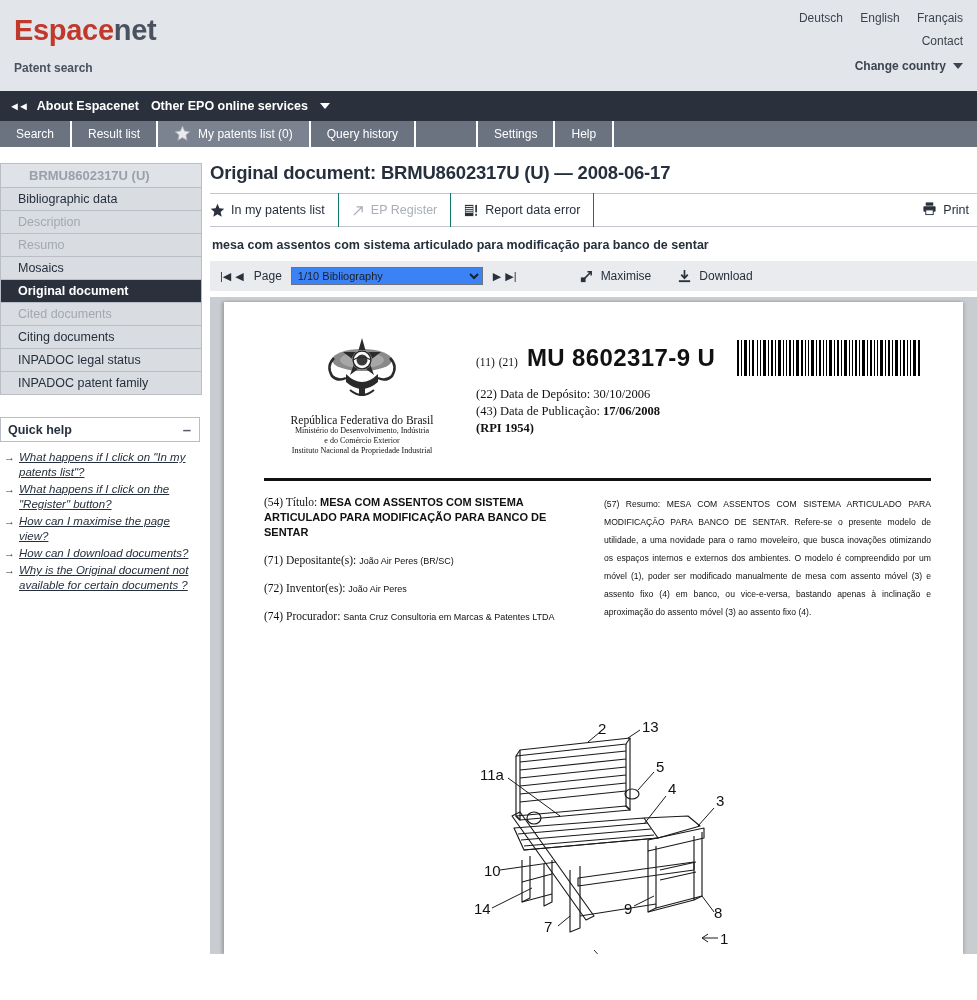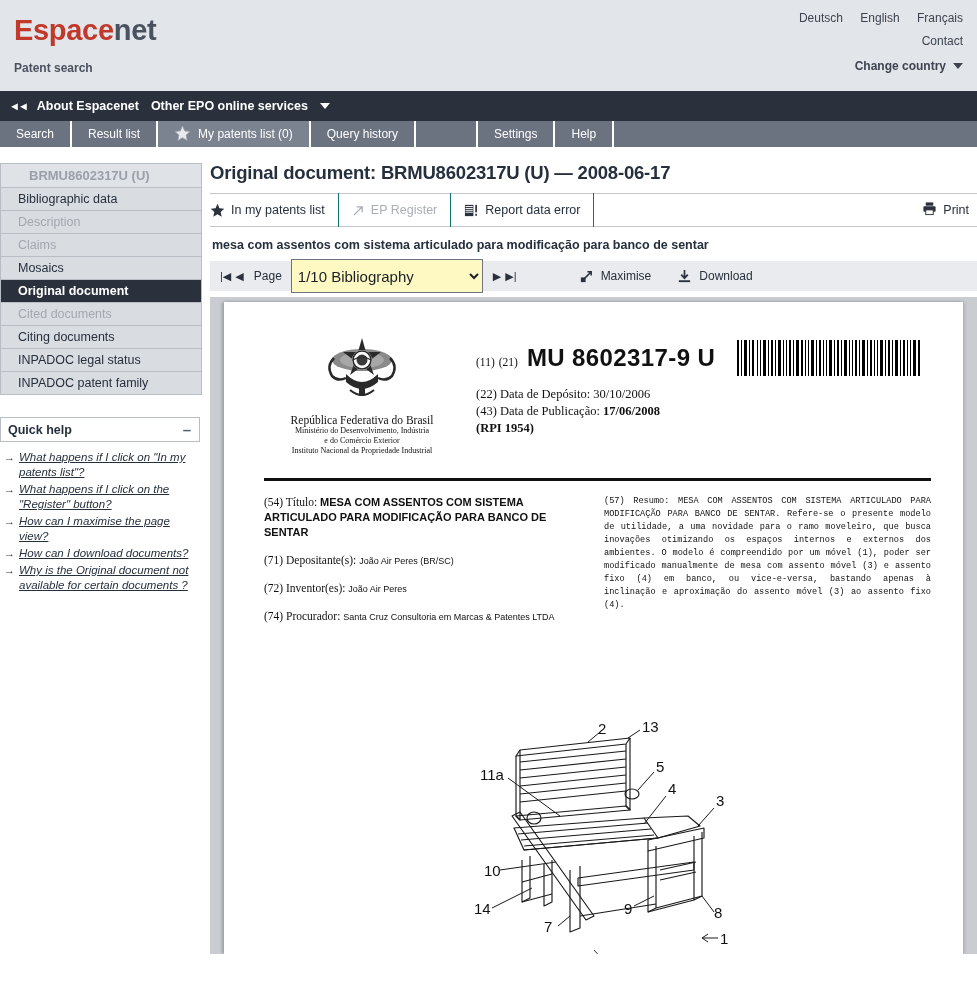--- a/index.html
+++ b/index.html
@@ -252,25 +252,25 @@
     display: flex;
     align-items: center;
     font-size: 12px;
     color: #26303d;
     padding-left: 10px;
   }
   .nav-ic { cursor: pointer; color: #2b313c; font-size: 11px; margin-right: 4px; }
   .pagebar .lbl { margin: 0 9px 0 6px; }
   .page-select {
     width: 192px;
-    height: 34px;
-    font-size: 15px;
+    height: 18px;
+    font-size: 11px;
     font-family: "Liberation Sans", sans-serif;
     border: 1px solid #6d737c;
-    background: #fef9c3;
+    background: #3b82f6;
     color: #1b1f26;
     padding: 0 2px;
   }
   .pagebar .gap { width: 58px; }
   .pb-btn {
     display: flex;
     align-items: center;
     margin-right: 26px;
     cursor: pointer;
   }
@@ -356,23 +356,23 @@
   .pat-title b { font-family: "Liberation Sans", sans-serif; font-size: 11px; }
   .pat-field {
     margin-top: 13px;
     font-size: 11.5px;
     line-height: 14px;
     font-family: "Liberation Serif", serif;
   }
   .pat-field .val { font-size: 9px; font-family: "Liberation Sans", sans-serif; }
   .abstract {
     font-size: 8.6px;
-    line-height: 13px;
+    line-height: 18px;
     text-align: justify;
-    font-family: Liberation Mono, monospace;
+    font-family: Liberation Sans, sans-serif;
   }
   .fig-area {
     position: absolute;
     left: 0; right: 0; top: 390px;
     height: 280px;
   }
   .fig-area svg { display: block; margin: 0 auto; }
 </style>
 </head>
 <body>
@@ -432,21 +432,21 @@
   <div class="tab grow"></div>
 </div>
 
 <div class="body-wrap">
 
   <div class="sidebar">
     <div class="doc-nav">
       <div class="doc-nav-head">BRMU8602317U  (U)</div>
       <div class="doc-nav-item">Bibliographic data</div>
       <div class="doc-nav-item disabled">Description</div>
-      <div class="doc-nav-item disabled">Claims</div>
+      <div class="doc-nav-item disabled">Resumo</div>
       <div class="doc-nav-item">Mosaics</div>
       <div class="doc-nav-item active">Original document</div>
       <div class="doc-nav-item disabled">Cited documents</div>
       <div class="doc-nav-item">Citing documents</div>
       <div class="doc-nav-item">INPADOC legal status</div>
       <div class="doc-nav-item">INPADOC patent family</div>
     </div>
 
     <div class="qhelp">
       <div class="qhelp-head">

